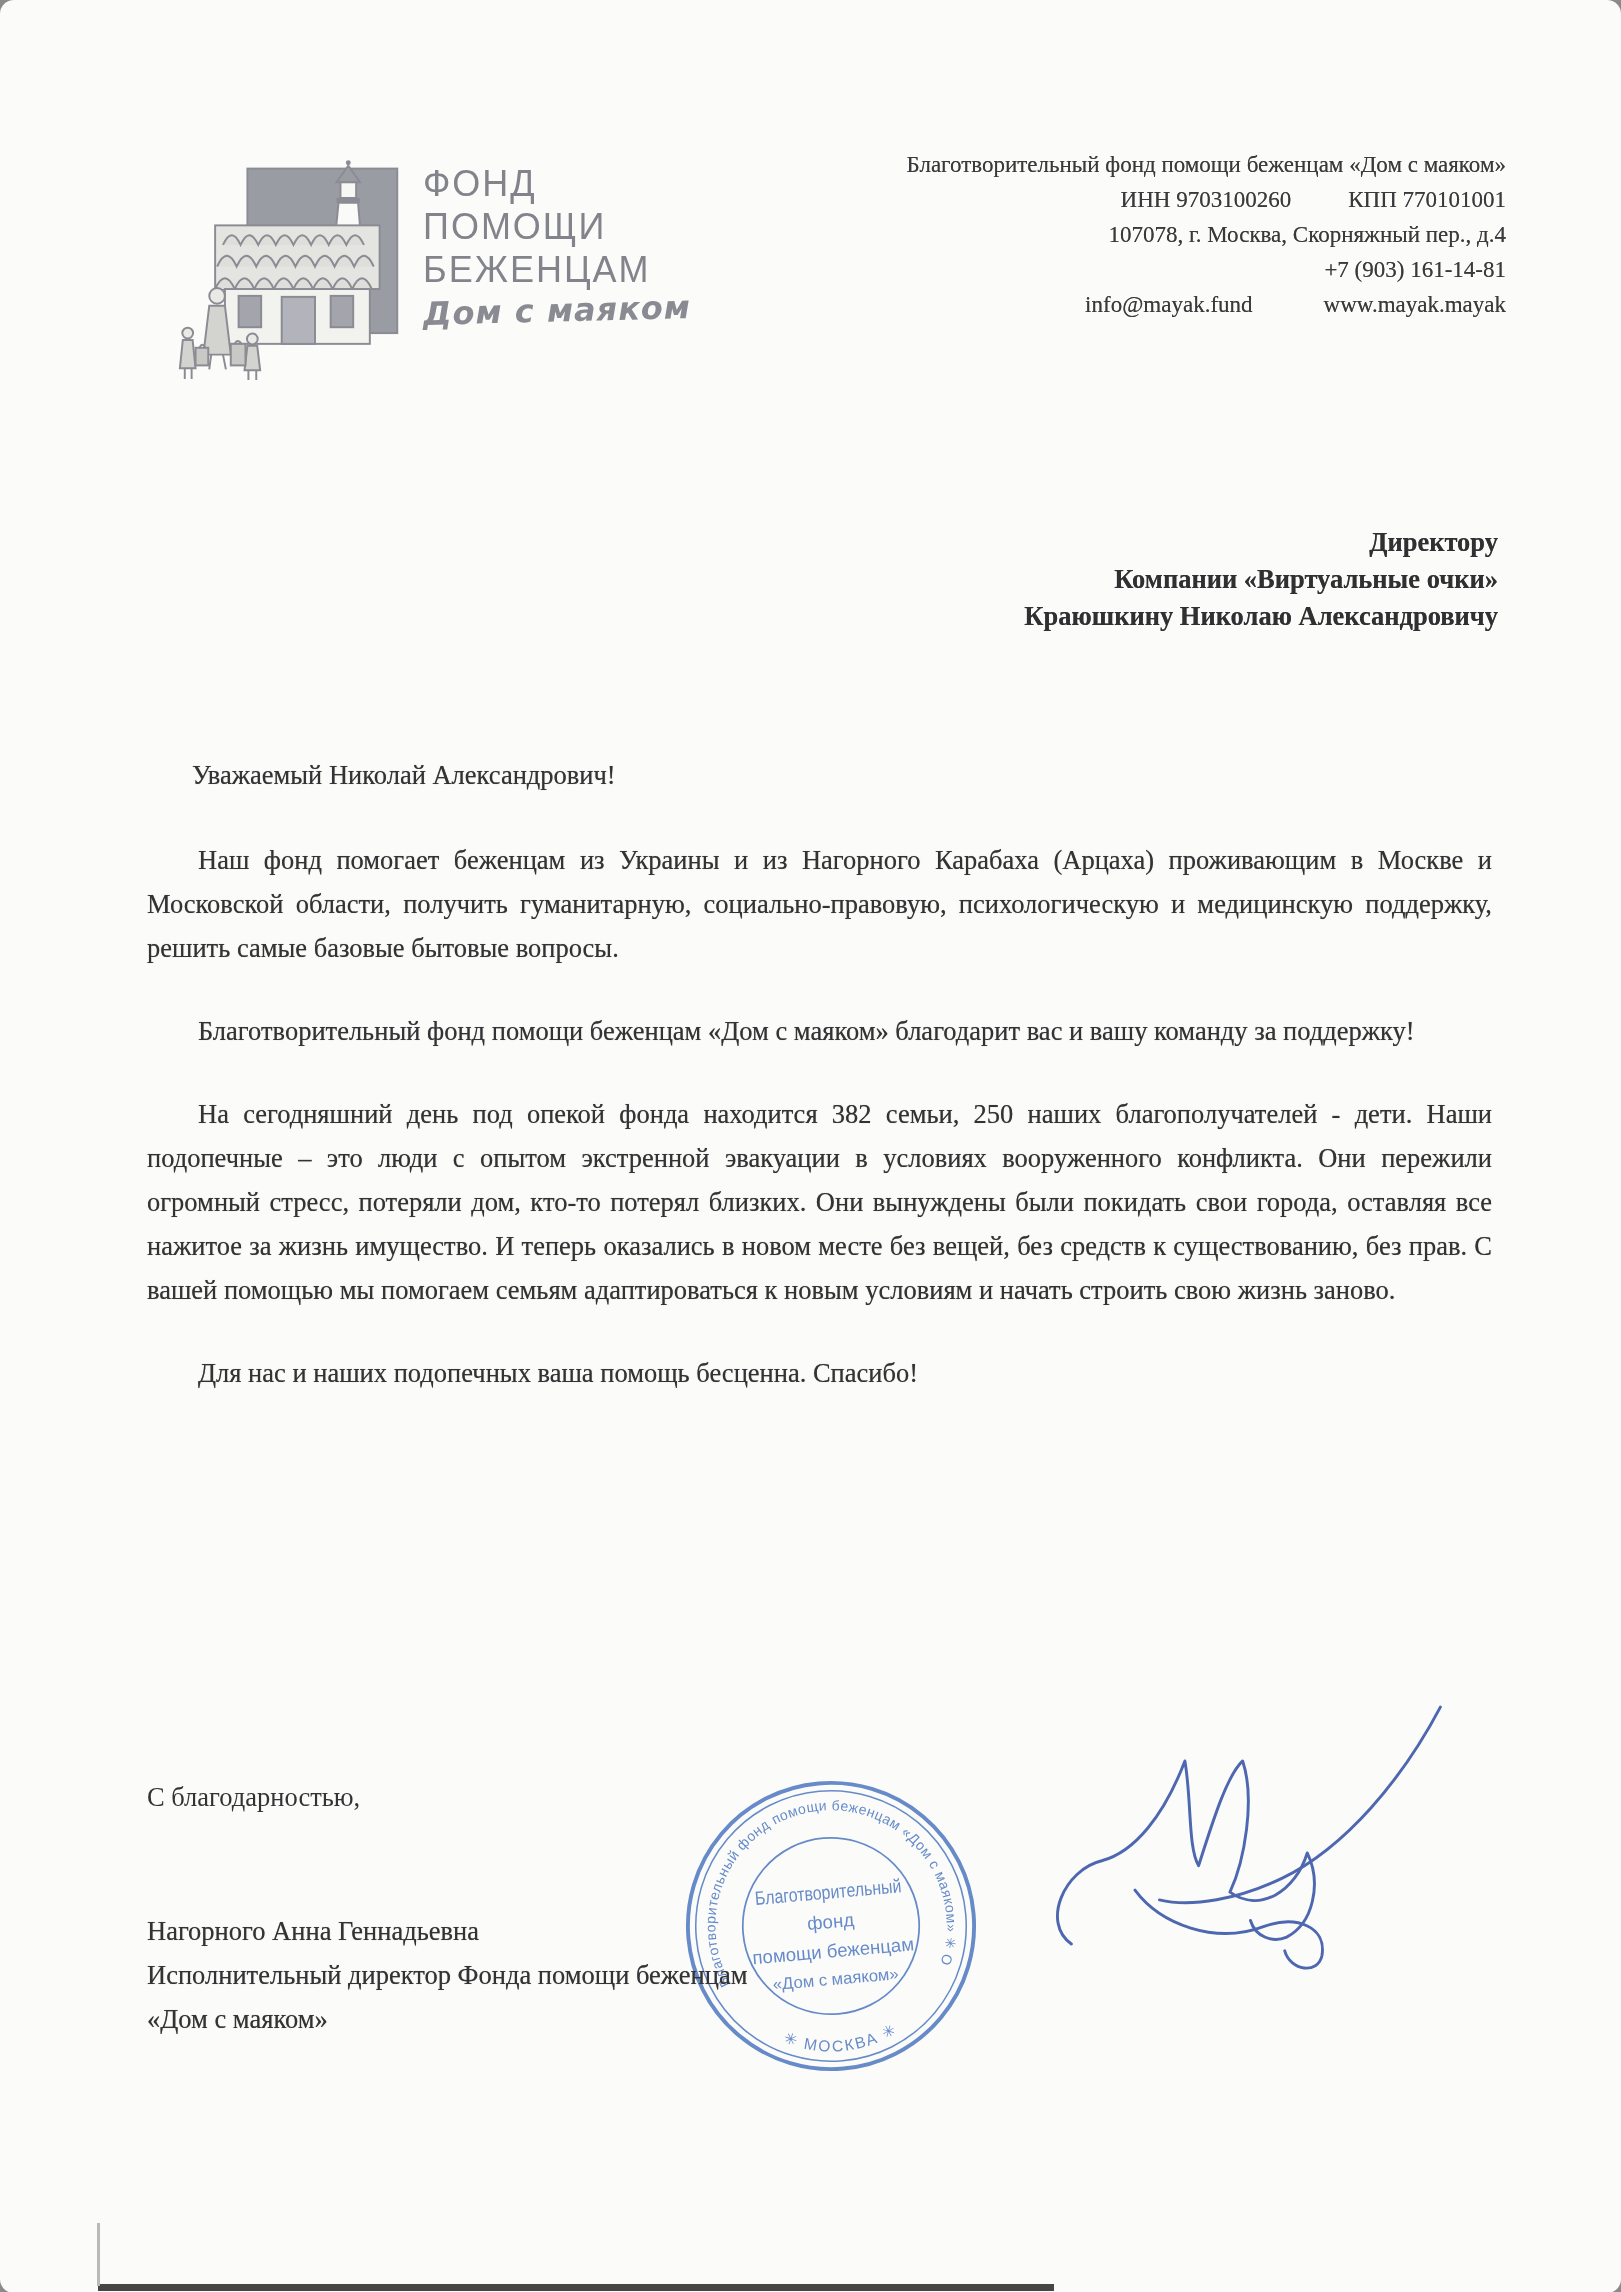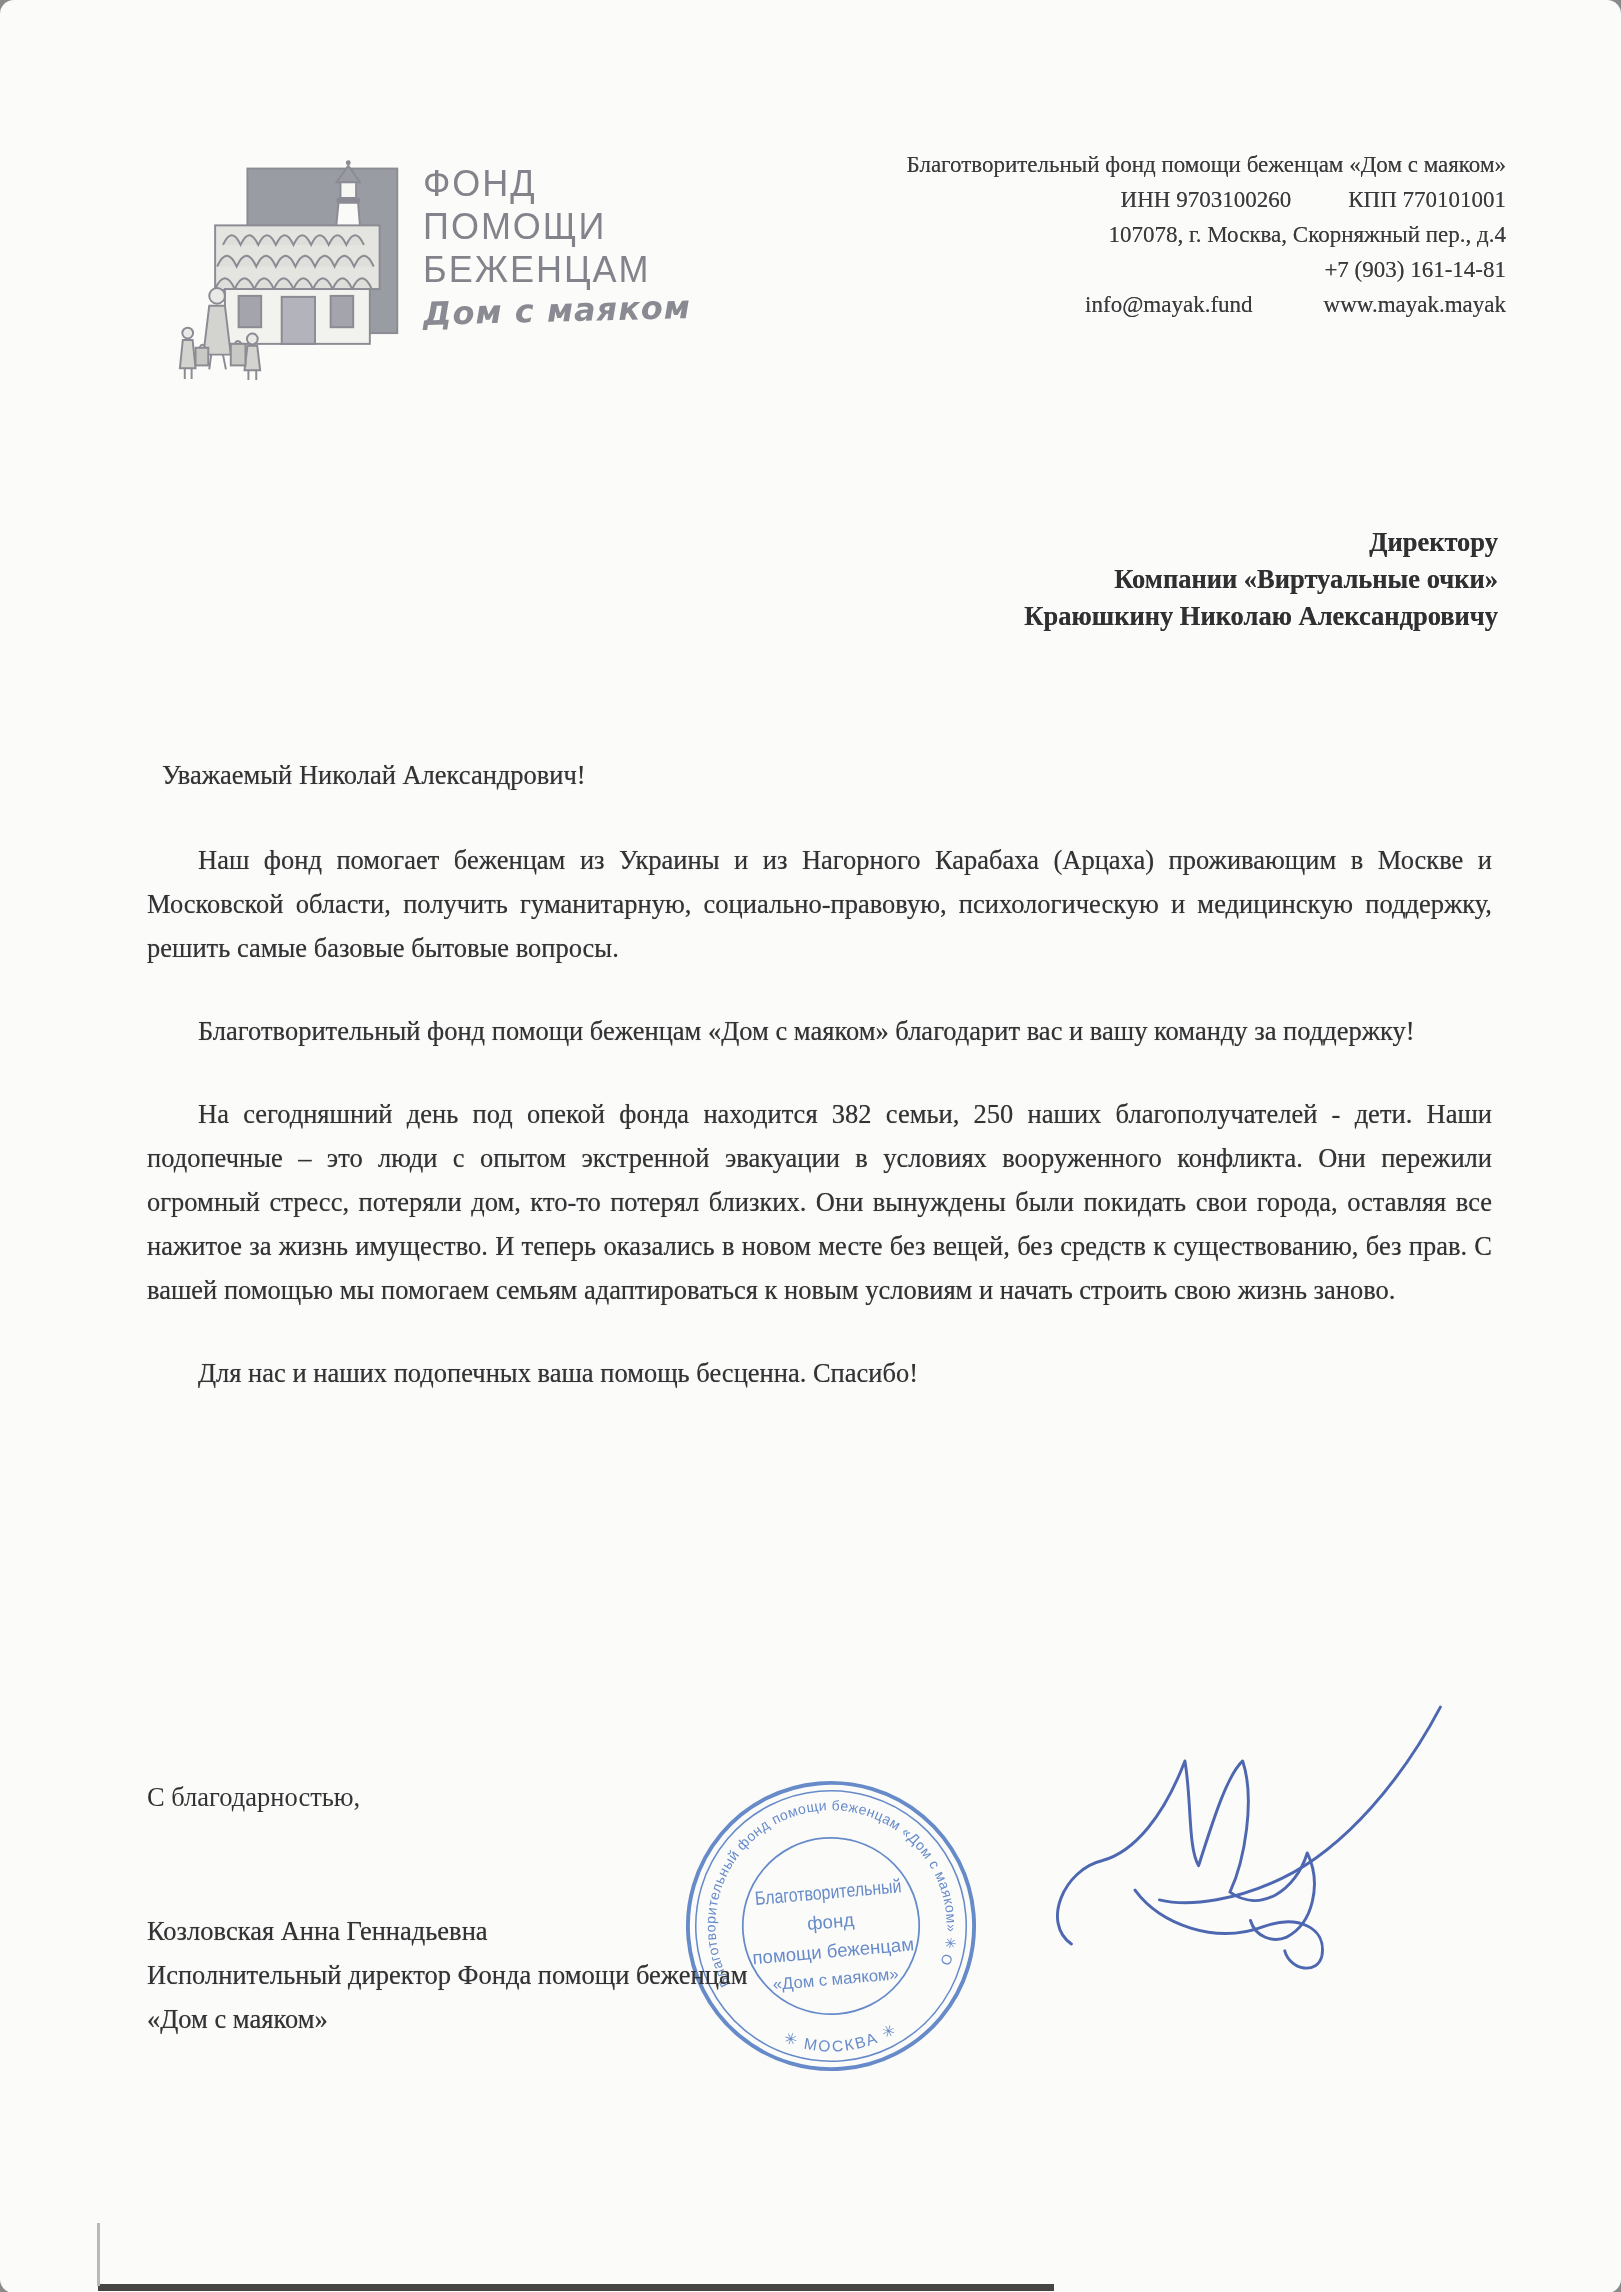--- a/index.html
+++ b/index.html
@@ -42,21 +42,21 @@
     text-align:right;font-weight:bold;
     font-size:26.5px;line-height:37px;color:#303032;
     text-shadow:0 0 0.6px rgba(60,60,60,.7);
   }
   
   .body-text{
     position:absolute;left:147px;top:753px;width:1345px;
     font-size:26.5px;line-height:44px;color:#333335;
     text-shadow:0 0 0.7px rgba(60,60,60,.65);
   }
-  .salutation{margin:0 0 41px 15px;}
+  .salutation{margin:0 0 41px 45px;}
   .body-text p.par{
     margin:0 0 39px 0;
     text-align:justify;
     text-indent:51px;
   }
   
   .closing{position:absolute;left:147px;top:1782px;font-size:26.5px;color:#333335;}
   .signer{
     position:absolute;left:147px;top:1909px;z-index:3;
     font-size:26.5px;line-height:44px;color:#333335;
@@ -151,21 +151,21 @@
     <p class="salutation">Уважаемый Николай Александрович!</p>
     <p class="par">Наш фонд помогает беженцам из Украины и из Нагорного Карабаха (Арцаха) проживающим в Москве и Московской области, получить гуманитарную, социально-правовую, психологическую и медицинскую поддержку, решить самые базовые бытовые вопросы.</p>
     <p class="par">Благотворительный фонд помощи беженцам «Дом с маяком» благодарит вас и вашу команду за поддержку!</p>
     <p class="par">На сегодняшний день под опекой фонда находится 382 семьи, 250 наших благополучателей - дети. Наши подопечные – это люди с опытом экстренной эвакуации в условиях вооруженного конфликта. Они пережили огромный стресс, потеряли дом, кто-то потерял близких. Они вынуждены были покидать свои города, оставляя все нажитое за жизнь имущество. И теперь оказались в новом месте без вещей, без средств к существованию, без прав.  С вашей помощью мы помогаем семьям адаптироваться к новым условиям и начать строить свою жизнь заново.</p>
     <p class="par">Для нас и наших подопечных ваша помощь бесценна. Спасибо!</p>
   </div>
 
   <div class="closing">С благодарностью,</div>
 
   <div class="signer">
-    <div>Козловская Анна Геннадьевна</div>
+    <div>Нагорного Анна Геннадьевна</div>
     <div>Исполнительный директор Фонда помощи беженцам</div>
     <div>«Дом с маяком»</div>
   </div>
 
   <svg class="stamp" width="294" height="294" viewBox="0 0 300 300">
     <g fill="none" stroke="#5b82c6">
       <circle cx="150" cy="150" r="146" stroke-width="4"></circle>
       <circle cx="150" cy="150" r="138" stroke-width="1.6"></circle>
       <circle cx="150" cy="150" r="90" stroke-width="1.8"></circle>
     </g>

